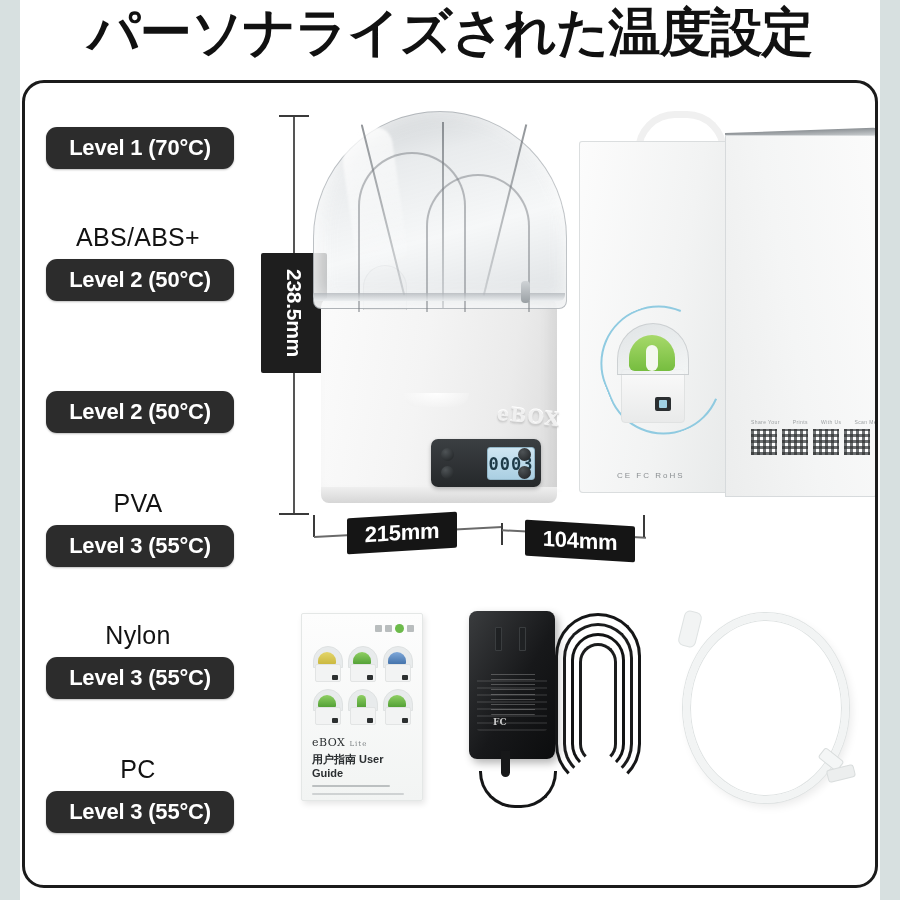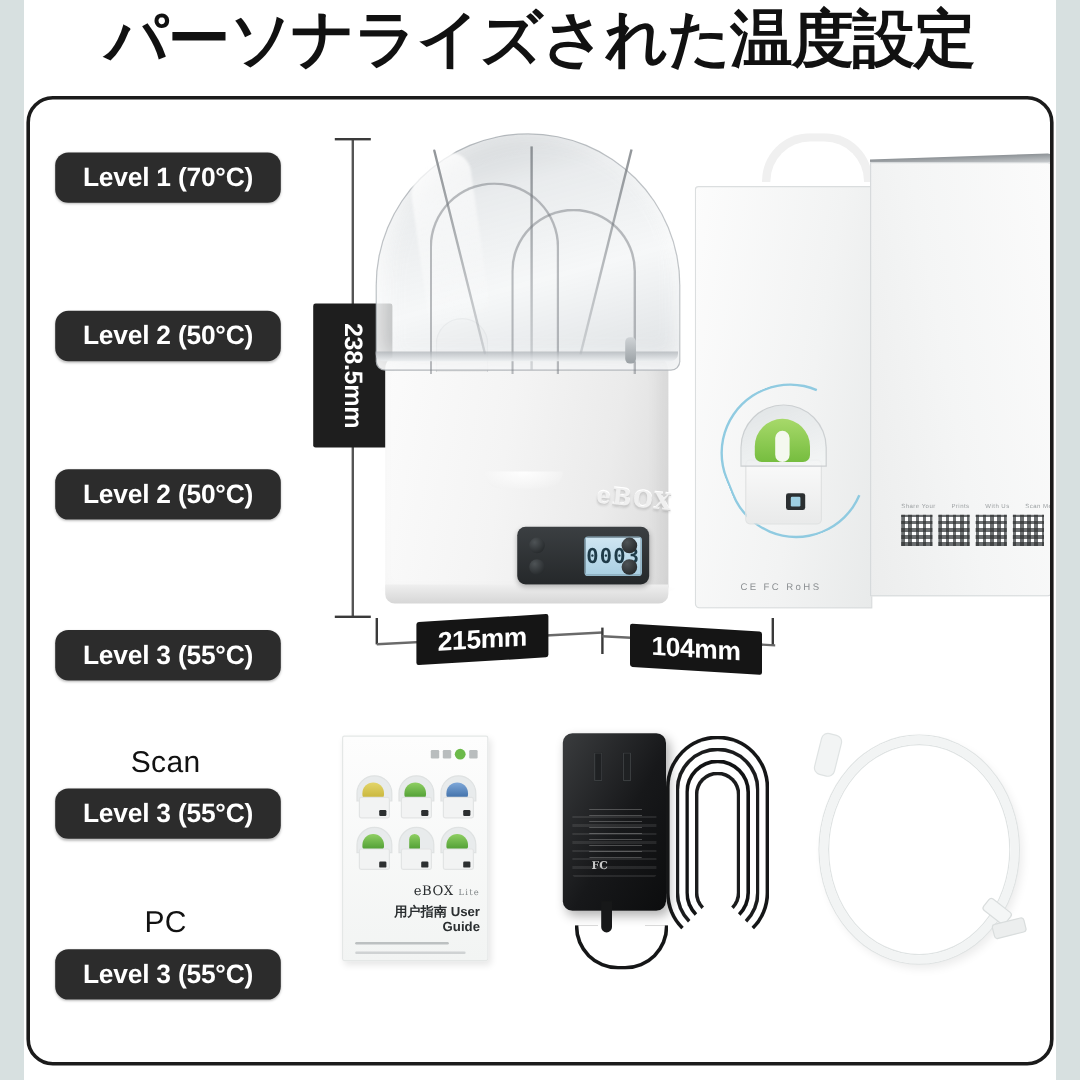--- a/index.html
+++ b/index.html
@@ -178,21 +178,20 @@
   .box-handle{
     position:absolute;left:62px;top:0px;width:78px;height:34px;
     border:7px solid #f0f0f0;border-bottom:none;border-radius:40px 40px 0 0;
     background:transparent;
   }
   .box-left{
     position:absolute;left:6px;top:30px;width:148px;height:352px;
     background:linear-gradient(100deg,#fcfcfc,#f2f3f3 60%,#e8eaea);
     border-radius:3px 0 0 4px;
     box-shadow:inset 0 0 0 1px rgba(215,218,220,.9);
-    margin-top:14px;
   }
   .box-right{
     position:absolute;left:152px;top:24px;width:152px;height:362px;
     background:linear-gradient(260deg,#fbfbfb,#f4f5f5 55%,#eceded);
     border-radius:0 4px 4px 0;
     box-shadow:inset 0 0 0 1px rgba(212,215,217,.9);
   }
   .box-topedge{
     position:absolute;left:152px;top:22px;width:152px;height:10px;
     background:linear-gradient(180deg,#8d9296,#dcdfe1);border-radius:0 4px 0 0;
@@ -248,25 +247,24 @@
     font-size:5px;color:#9a9ea0;letter-spacing:.4px;display:flex;justify-content:space-between;
   }
 
   
   .acc{position:absolute;top:520px;height:220px;}
   .acc-manual{left:250px;width:140px;}
   .acc-adapter{left:420px;width:210px;}
   .acc-tube{left:640px;width:210px;}
 
   .manual-sheet{
-    position:absolute;left:10px;top:10px;width:120px;height:186px;
+    position:absolute;left:26px;top:10px;width:120px;height:186px;
     background:linear-gradient(180deg,#fdfdfd,#f2f4f3);
     border:1px solid #e4e7e6;border-radius:2px;
     box-shadow:2px 3px 6px rgba(0,0,0,.10);
-    text-align:right;
   }
   .ms-certrow{position:absolute;right:8px;top:10px;display:flex;gap:3px;align-items:center;}
   .ms-cert{width:7px;height:7px;background:#b9bdbe;border-radius:1px;}
   .ms-cert.green{background:#6cba4a;border-radius:50%;width:9px;height:9px;}
   .ms-grid{position:absolute;left:10px;top:30px;width:100px;display:flex;flex-wrap:wrap;gap:5px;}
   .ms-thumb{width:30px;height:38px;position:relative;}
   .ms-thumb .t-base{position:absolute;left:3px;bottom:0;width:24px;height:16px;background:#f2f3f3;border:1px solid #e2e4e4;border-radius:2px;}
   .ms-thumb .t-dome{position:absolute;left:1px;bottom:14px;width:28px;height:20px;border-radius:15px 15px 0 0;background:rgba(230,233,234,.9);border:1px solid #dfe2e2;}
   .ms-thumb .t-coil{position:absolute;left:6px;bottom:17px;width:18px;height:13px;border-radius:10px 10px 3px 3px;}
   .ms-thumb .t-dot{position:absolute;right:4px;bottom:2px;width:6px;height:5px;background:#2c2f30;border-radius:1px;}
@@ -331,39 +329,41 @@
 
     <div class="mat-col">
 
       <div class="mat-row" style="top:0px;">
         <div class="badge">
           <span>Level 1 (70°C)</span>
         </div>
       </div>
 
       <div class="mat-row" style="top:132px;">
+        <div class="mat-name">ABS/ABS+</div>
         <div class="badge">
           <span>Level 2 (50°C)</span>
         </div>
       </div>
 
       <div class="mat-row" style="top:264px;">
         <div class="badge">
           <span>Level 2 (50°C)</span>
         </div>
       </div>
 
       <div class="mat-row" style="top:398px;">
+        <div class="mat-name">PVA</div>
         <div class="badge">
           <span>Level 3 (55°C)</span>
         </div>
       </div>
 
       <div class="mat-row" style="top:530px;">
-        <div class="mat-name">Scan</div>
+        <div class="mat-name">Nylon</div>
         <div class="badge">
           <span>Level 3 (55°C)</span>
         </div>
       </div>
 
       <div class="mat-row" style="top:664px;">
         <div class="mat-name">PC</div>
         <div class="badge">
           <span>Level 3 (55°C)</span>
         </div>

